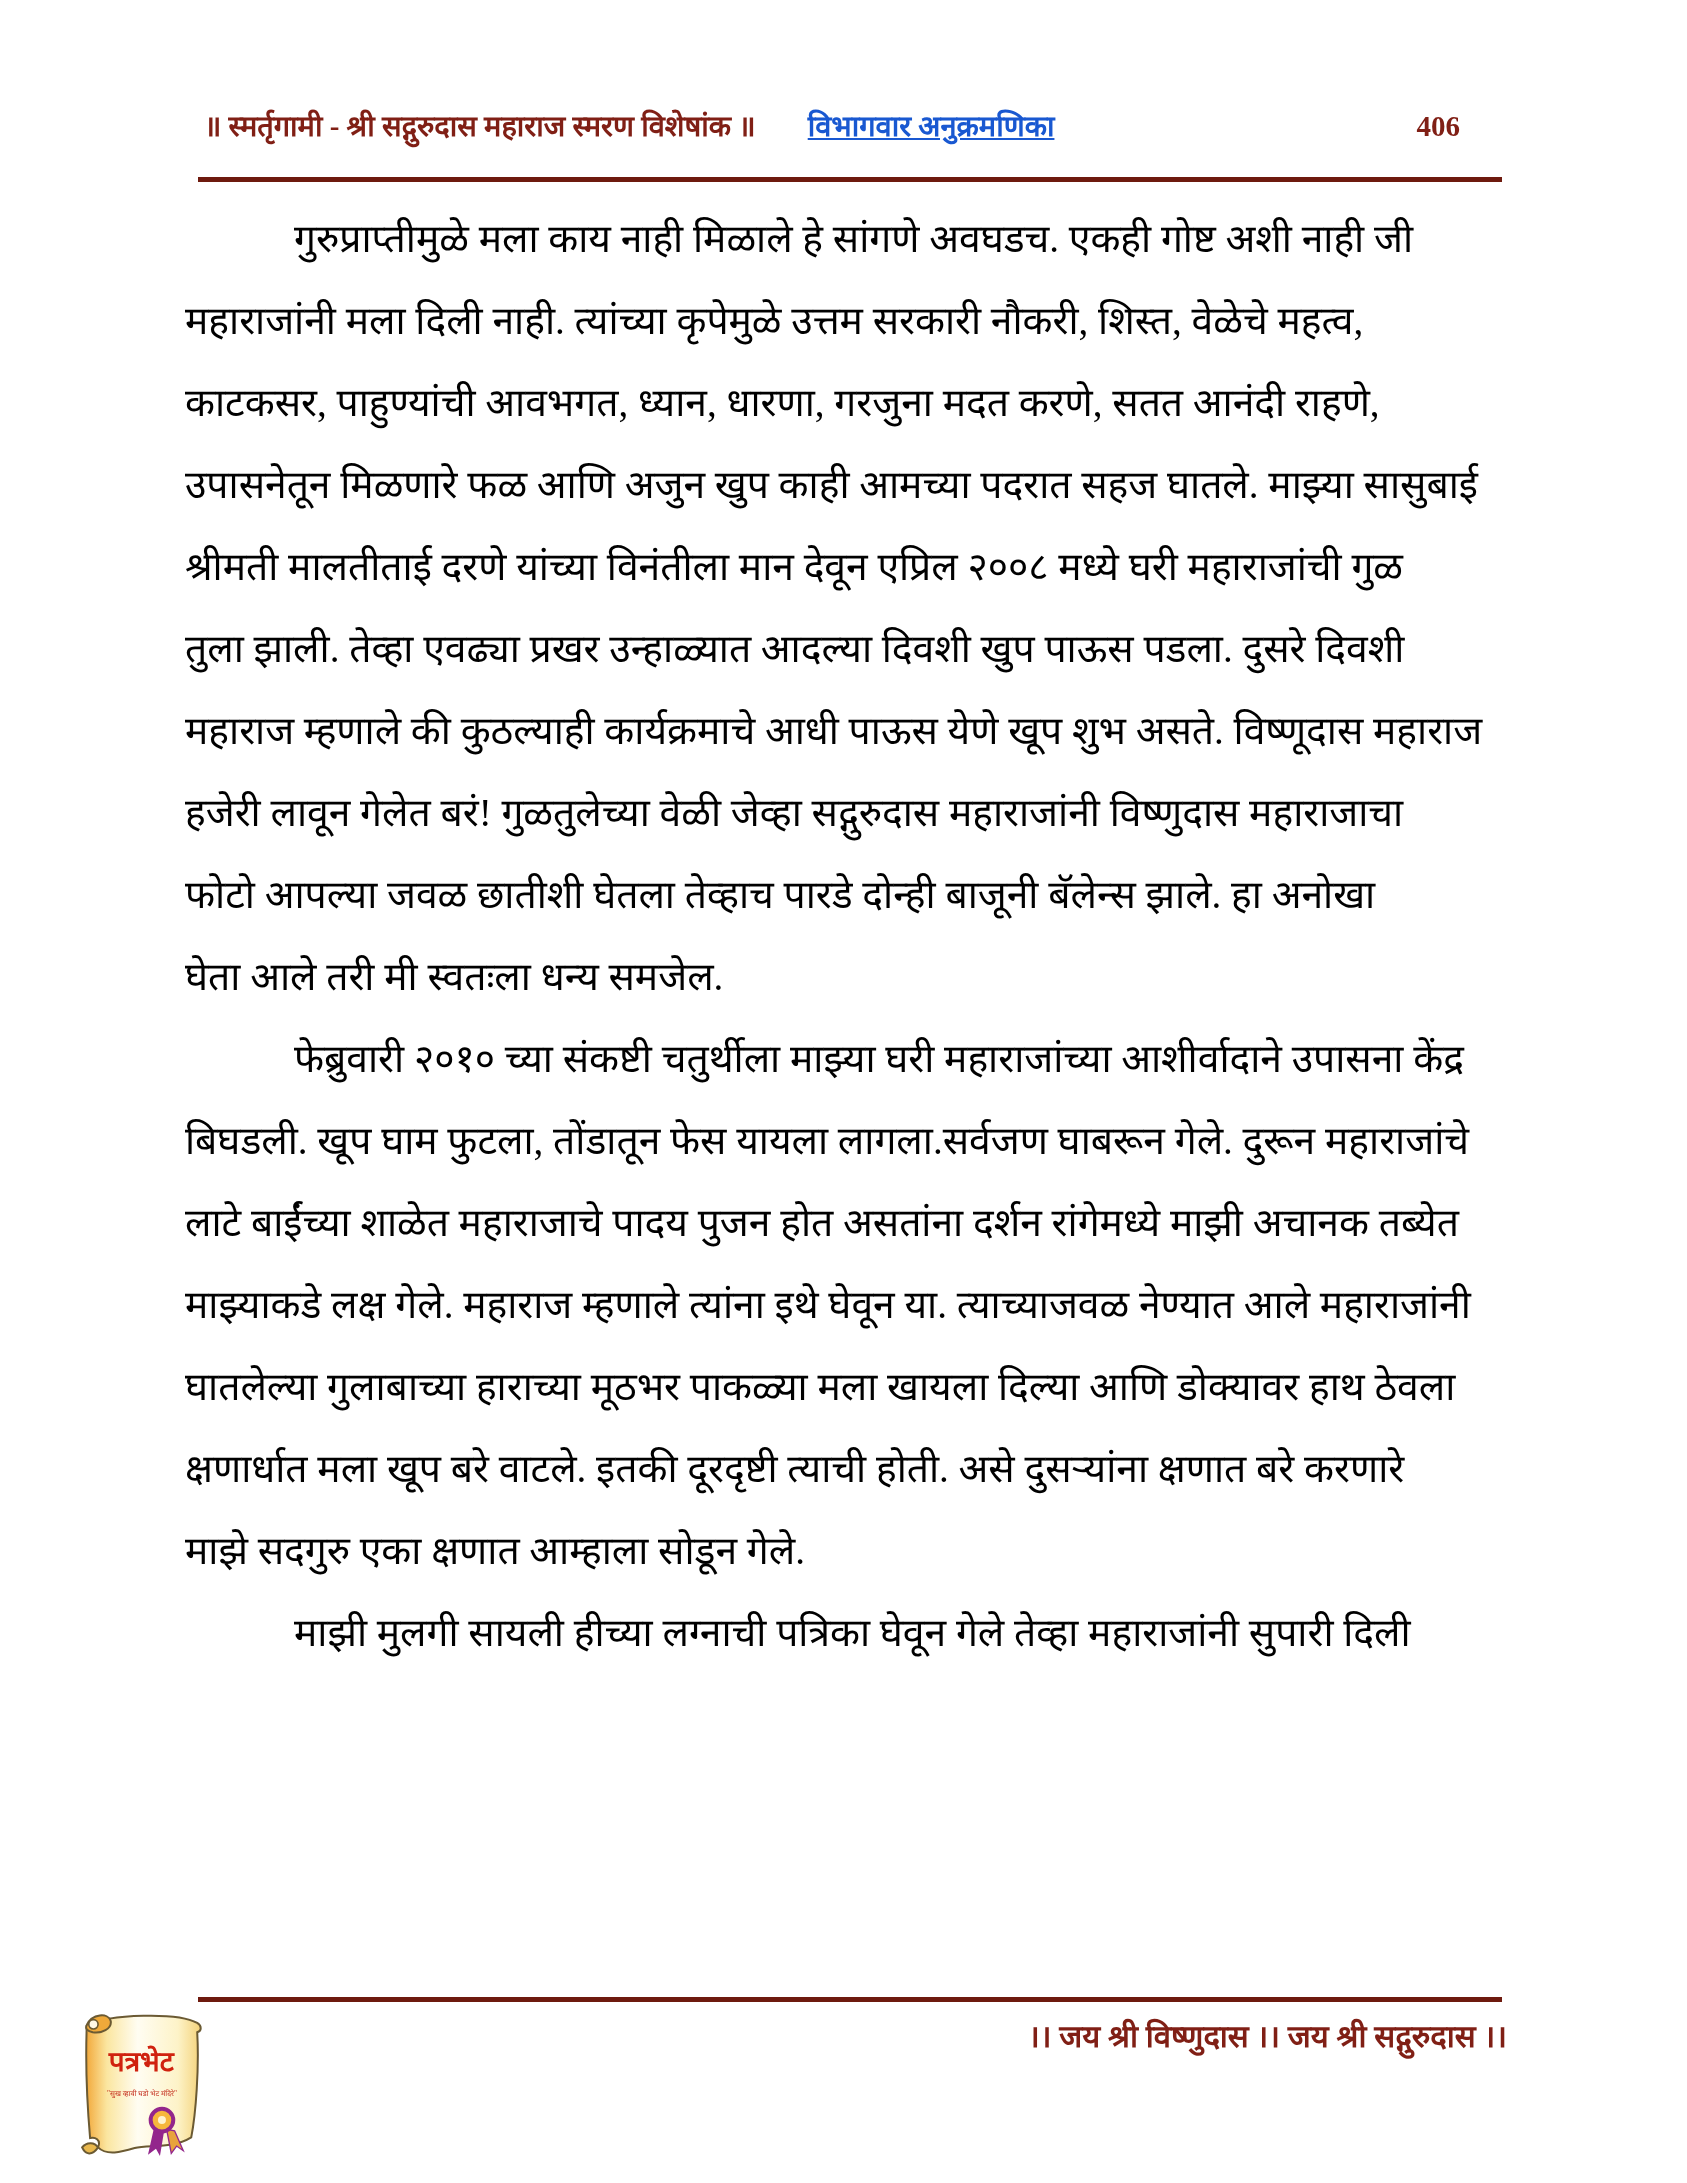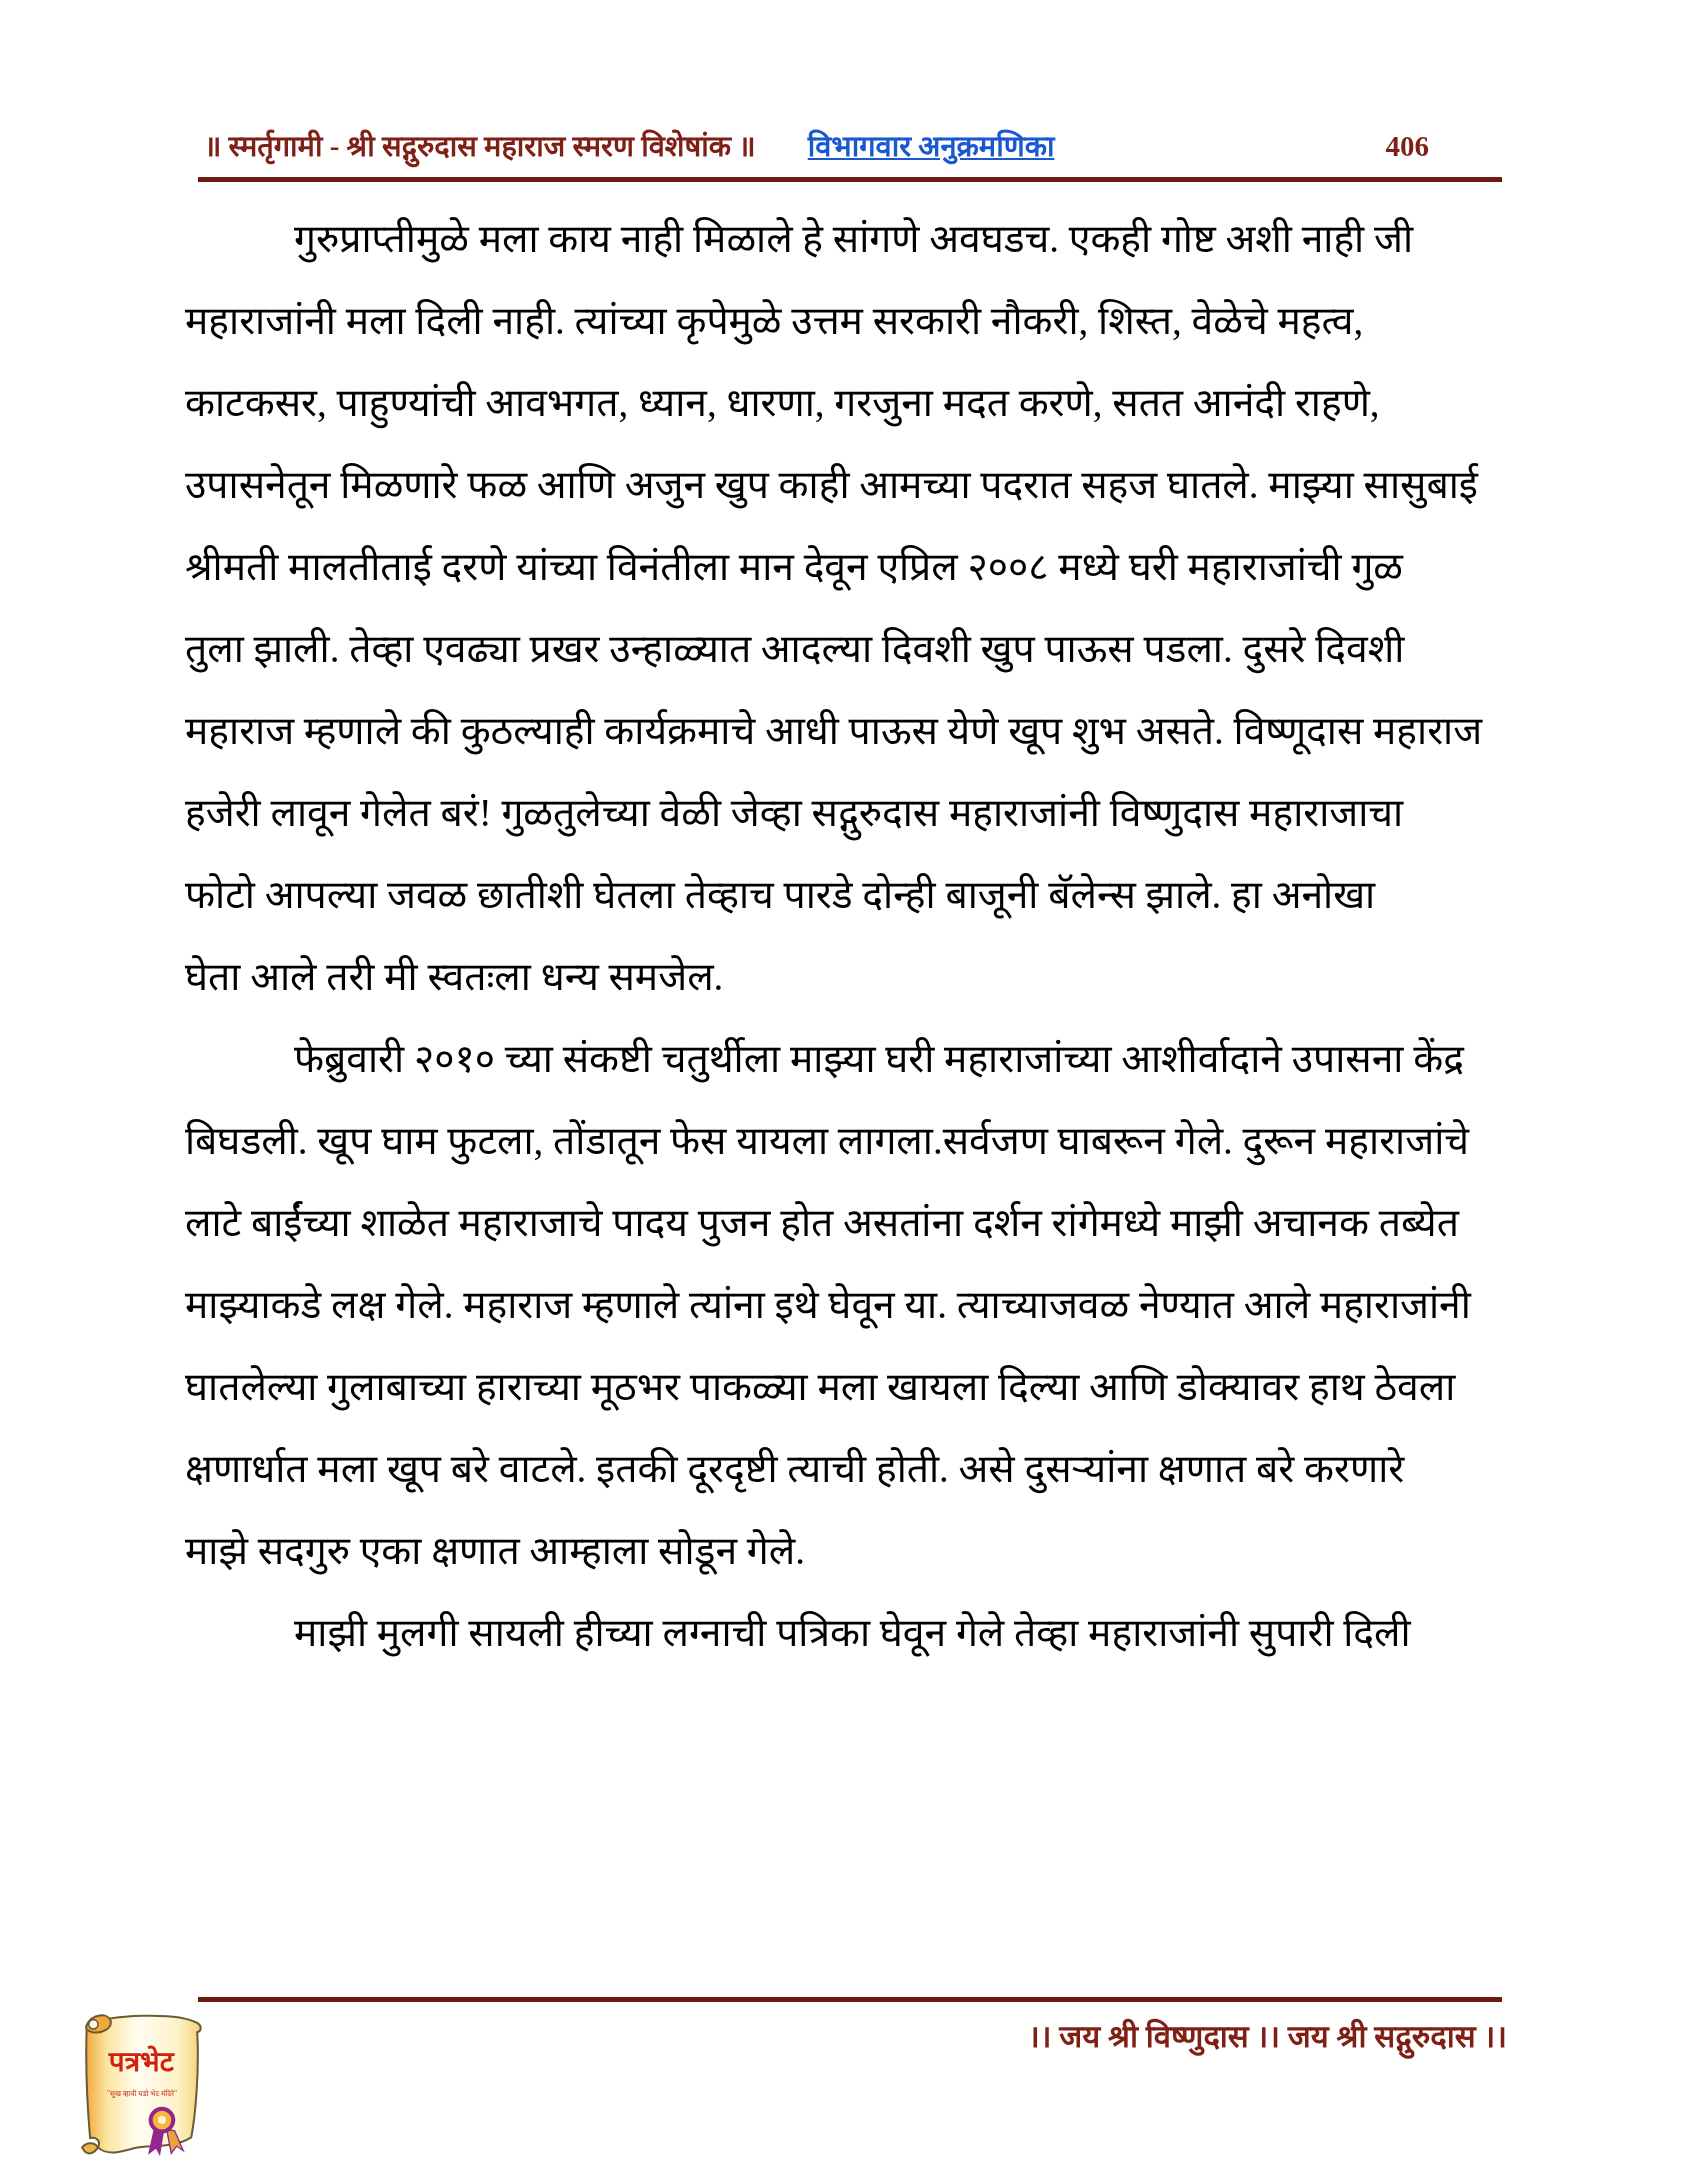--- a/index.html
+++ b/index.html
@@ -28,25 +28,24 @@
     font-weight: bold;
     font-size: 29px;
   }
   .header-link {
     color: var(--link, #1958D1);
     font-weight: bold;
     font-size: 29px;
     text-decoration: underline;
     margin-left: 52px;
     cursor: pointer;
-    margin-top: 20px;
   }
   .header-page {
     margin-left: auto;
-    margin-right: 73px;
+    margin-right: 42px;
     color: var(--maroon, #801F15);
     font-weight: bold;
     font-size: 29px;
   }
   .rule {
     position: absolute;
     left: 198px;
     right: 198px;
     height: 4.6px;
     background: var(--rule, #6E1A0E);

